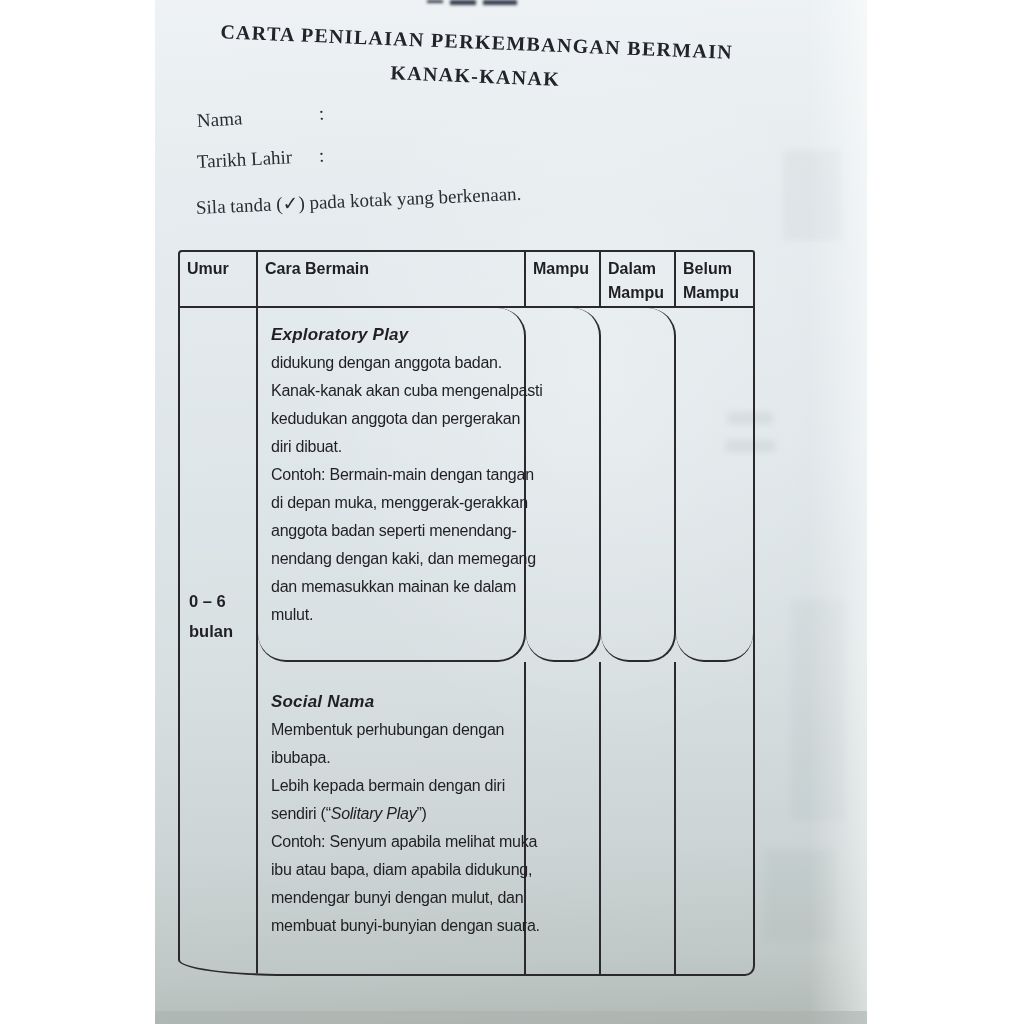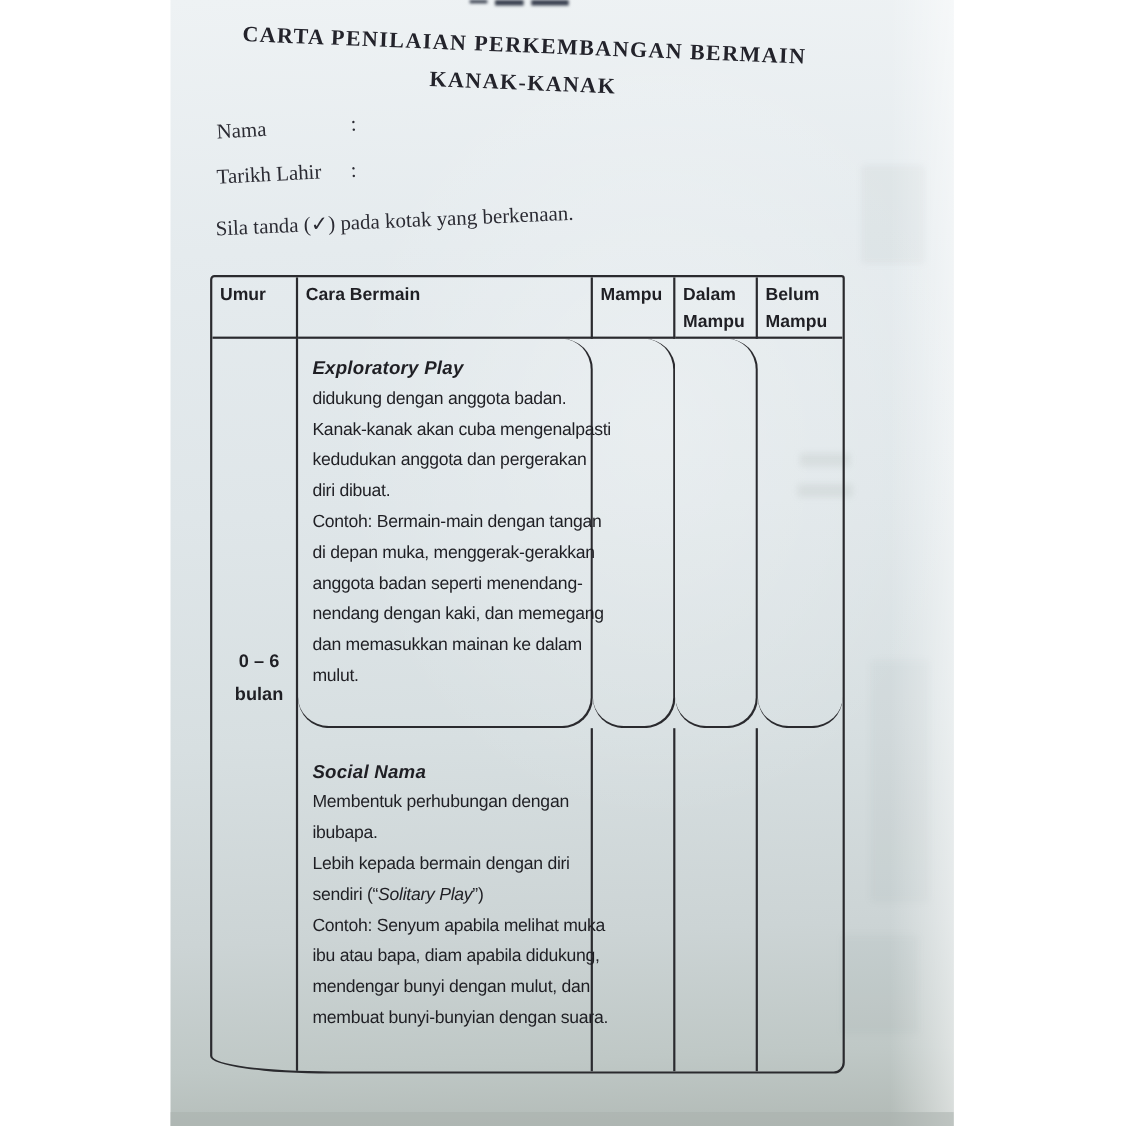--- a/index.html
+++ b/index.html
@@ -69,38 +69,38 @@
   .fld-tarikh { top: 151px; transform: rotate(-2.9deg); }
   .instruction {
     position: absolute; left: 41px; top: 196px;
     font-family: "Liberation Serif", serif;
     font-size: 19px; color: #2b2b33;
     transform: rotate(-2.5deg); transform-origin: left center;
   }
 
   
   .tbl {
-    position: absolute; left: 36px; top: 250px;
+    position: absolute; left: 23px; top: 250px;
     width: 573px; height: 722px;
     display: grid;
     grid-template-columns: 78px 268px 75px 75px 1fr;
     grid-template-rows: 56px 354px 1fr;
     border: 2px solid #2a2a2e;
     border-radius: 4px 3px 10px 110px / 4px 3px 10px 16px;
     overflow: hidden;
     color: #1f1f24;
   }
   .th {
     border-right: 2px solid #2a2a2e;
     border-bottom: 2px solid #2a2a2e;
     padding: 5px 6px 0 7px;
     font-weight: bold; font-size: 16px; line-height: 24px;
   }
   .last-col { border-right: none !important; }
-  .umur-cell { grid-row: 2 / span 2; border-right: 2px solid #2a2a2e; text-align: center; }
+  .umur-cell { grid-row: 2 / span 2; border-right: 2px solid #2a2a2e; }
   .age {
     margin-top: 278px; padding-left: 9px;
     font-weight: bold; font-size: 16.5px; line-height: 30px;
   }
   .cara {
     border-right: 2px solid #2a2a2e;
     padding: 13px 3px 0 13px;
     font-size: 16px; line-height: 28px; letter-spacing: -0.25px;
   }
   .cara.r2 { padding-top: 26px; }

